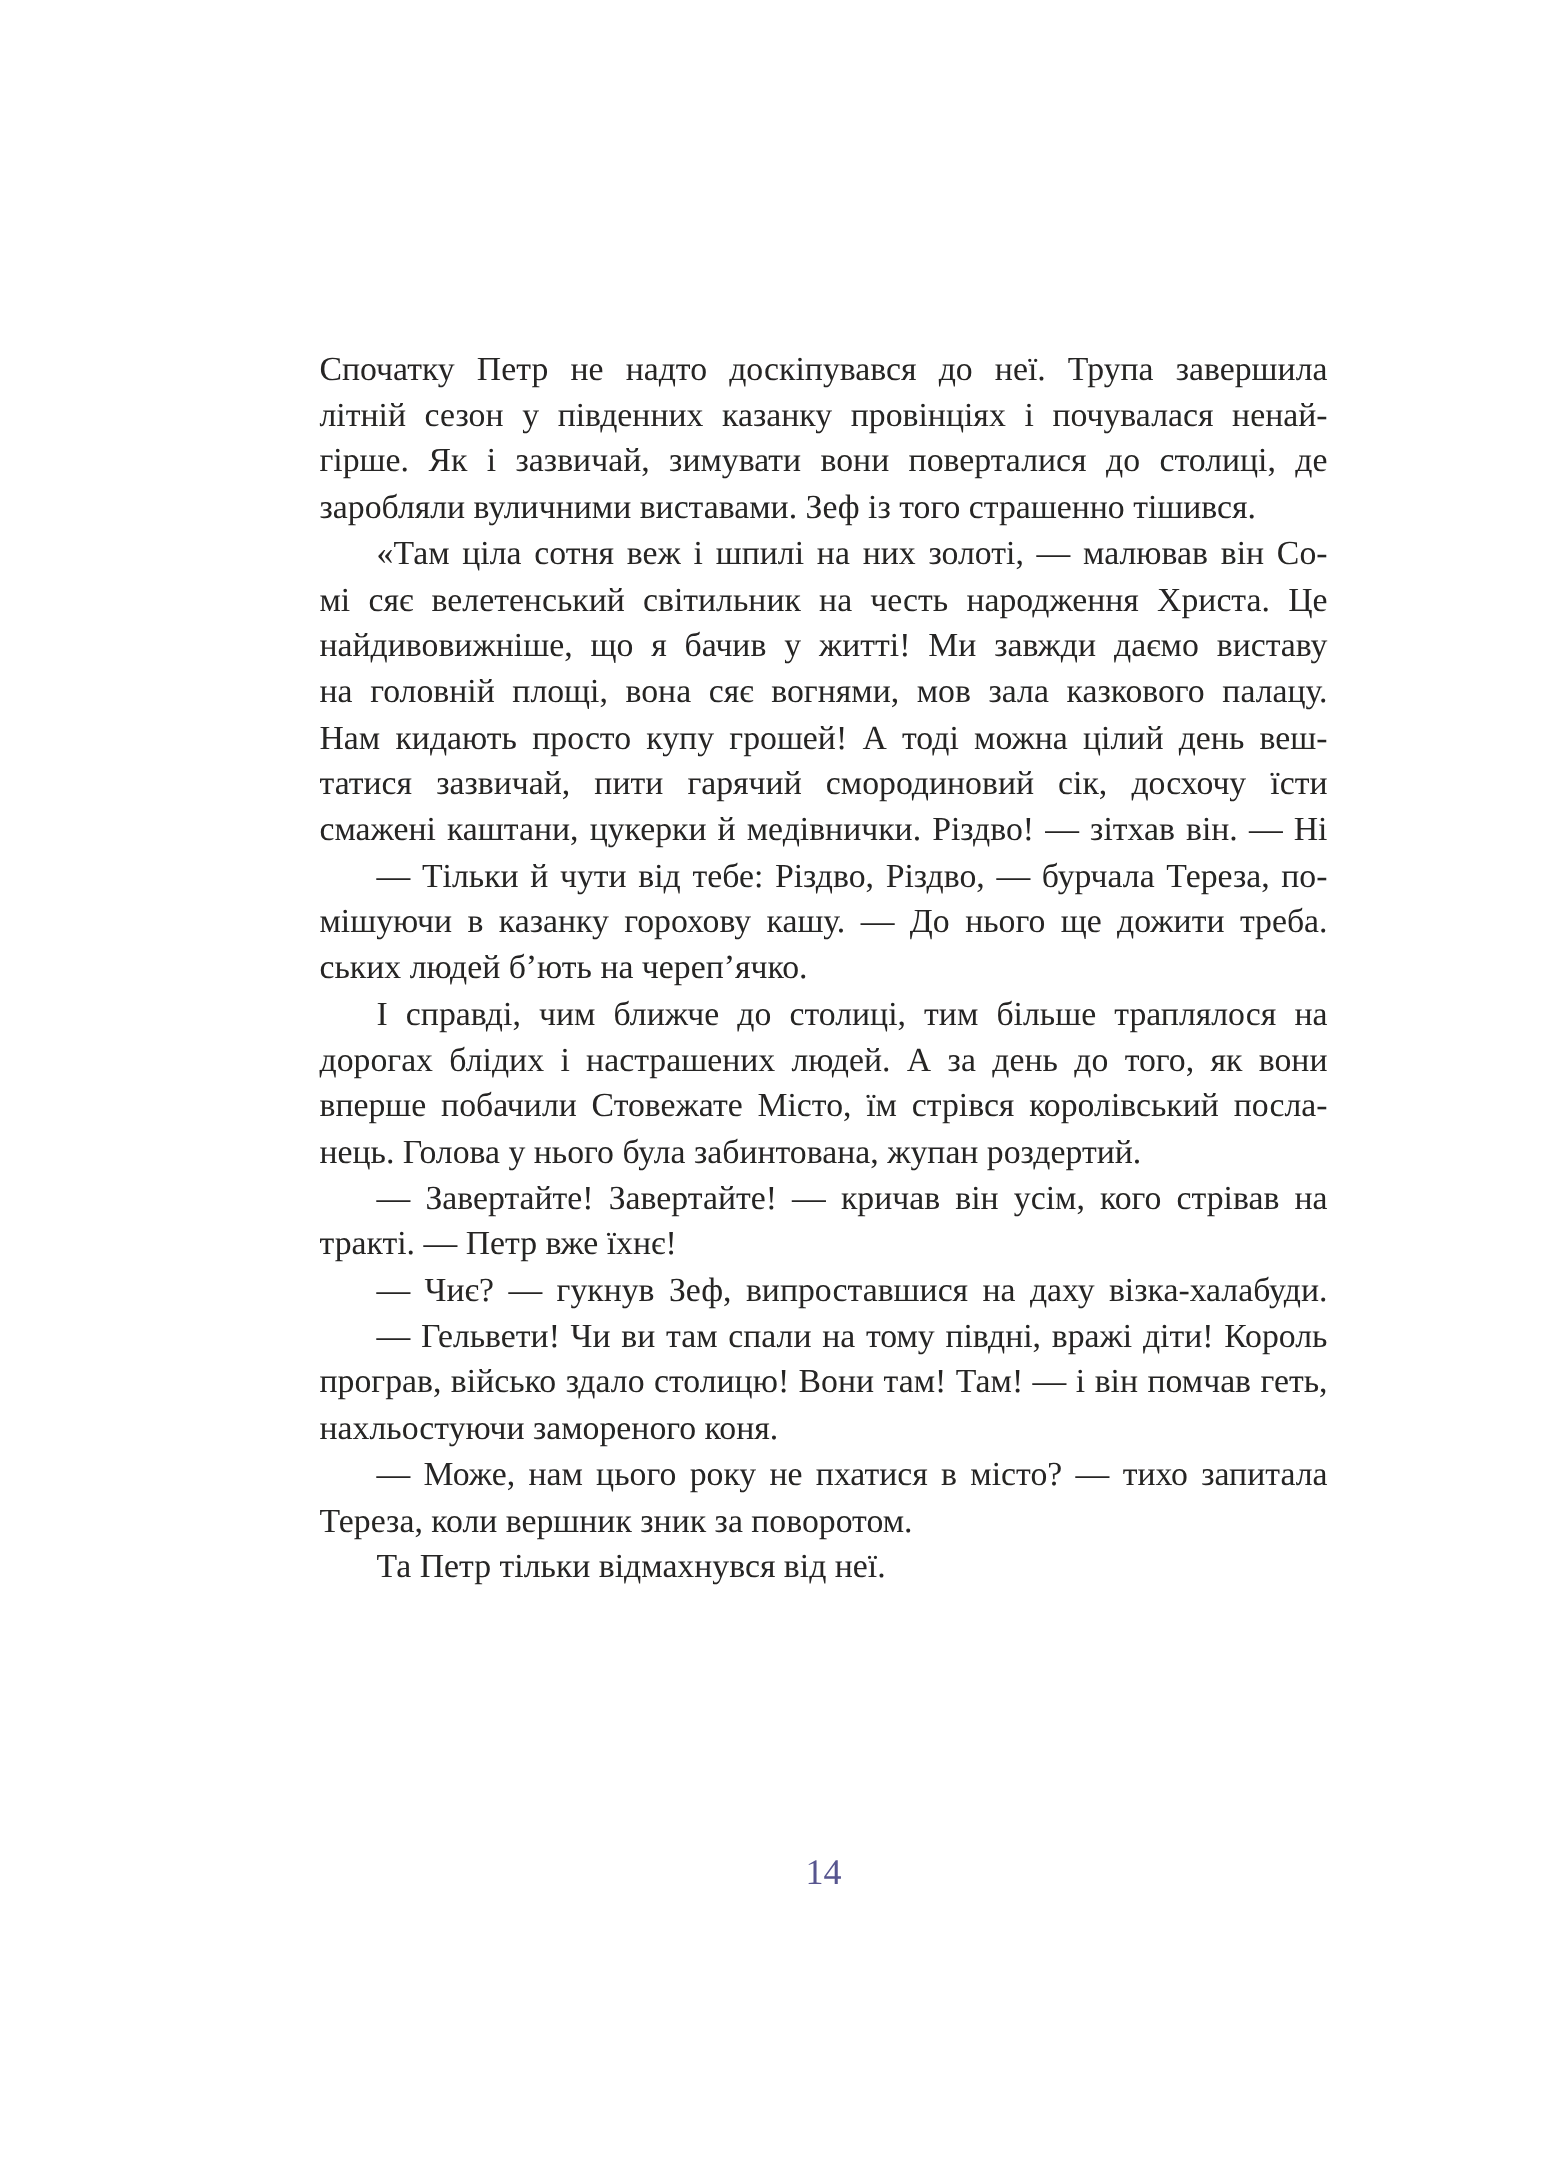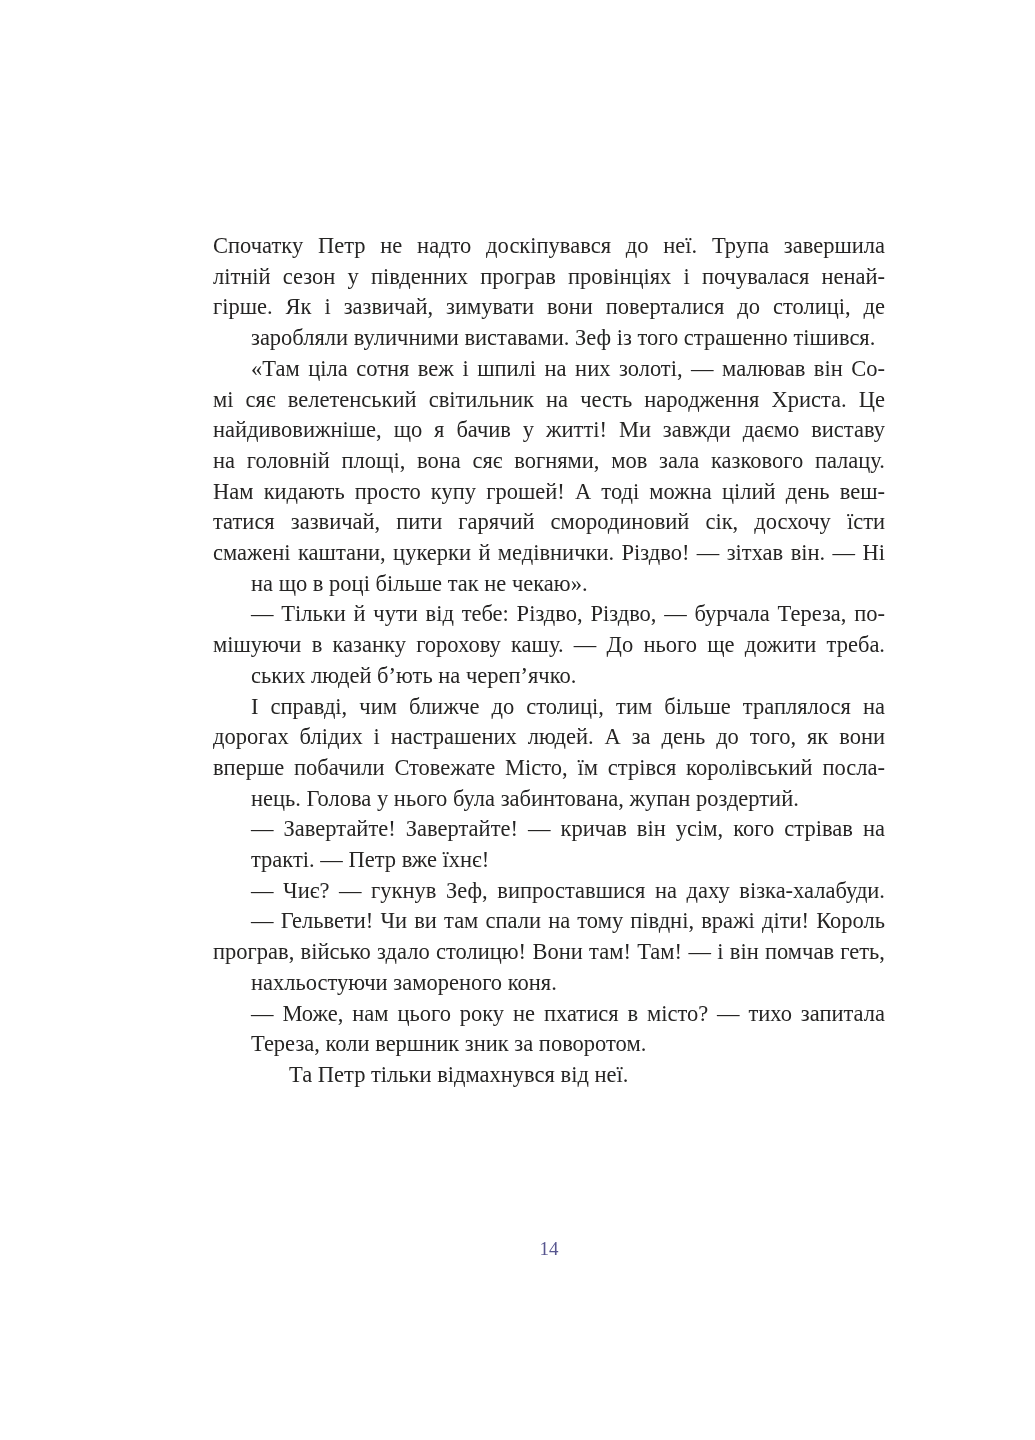--- a/index.html
+++ b/index.html
@@ -24,57 +24,55 @@
   }
   .paragraph { margin: 0; padding: 0; }
   .line {
     text-align: justify;
     text-align-last: justify;
     word-spacing: -4px;
   }
   .line.last {
     text-align-last: left;
     word-spacing: 0;
-    margin-left: 38px;
   }
   .line.fill {
     text-align-last: justify;
   }
   .line.indent { text-indent: 38px; }
   .page-number {
     position: absolute;
     left: 213px;
     top: 1234px;
     width: 672px;
     text-align: center;
-    font-size: 19px;
+    font-size: 24px;
     line-height: 30px;
     color: #57558f;
   }
 </style>
 </head>
 <body>
 
 <div class="page" style="background: rgb(255, 255, 255);">
   <div class="text-block" style="color: rgb(38, 37, 36);">
       <div class="paragraph">
         <div class="line">Спочатку Петр не надто доскіпувався до неї. Трупа завершила</div>
-        <div class="line">літній сезон у південних програв провінціях і почувалася ненай-</div>
+        <div class="line">літній сезон у південних казанку провінціях і почувалася ненай-</div>
         <div class="line">гірше. Як і зазвичай, зимувати вони поверталися до столиці, де</div>
         <div class="line last">заробляли вуличними виставами. Зеф із того страшенно тішився.</div>
       </div>
       <div class="paragraph">
         <div class="line indent">«Там ціла сотня веж і шпилі на них золоті, — малював він Со-</div>
         <div class="line">мі сяє велетенський світильник на честь народження Христа. Це</div>
         <div class="line">найдивовижніше, що я бачив у житті! Ми завжди даємо виставу</div>
         <div class="line">на головній площі, вона сяє вогнями, мов зала казкового палацу.</div>
         <div class="line">Нам кидають просто купу грошей! А тоді можна цілий день веш-</div>
         <div class="line">татися зазвичай, пити гарячий смородиновий сік, досхочу їсти</div>
         <div class="line">смажені каштани, цукерки й медівнички. Різдво! — зітхав він. — Ні</div>
-        <div class="line last">на що в році більше так не чекаю».</div>
       </div>
       <div class="paragraph">
         <div class="line indent">— Тільки й чути від тебе: Різдво, Різдво, — бурчала Тереза, по-</div>
         <div class="line">мішуючи в казанку горохову кашу. — До нього ще дожити треба.</div>
         <div class="line last">ських людей б’ють на череп’ячко.</div>
       </div>
       <div class="paragraph">
         <div class="line indent">І справді, чим ближче до столиці, тим більше траплялося на</div>
         <div class="line">дорогах блідих і настрашених людей. А за день до того, як вони</div>
         <div class="line">вперше побачили Стовежате Місто, їм стрівся королівський посла-</div>

